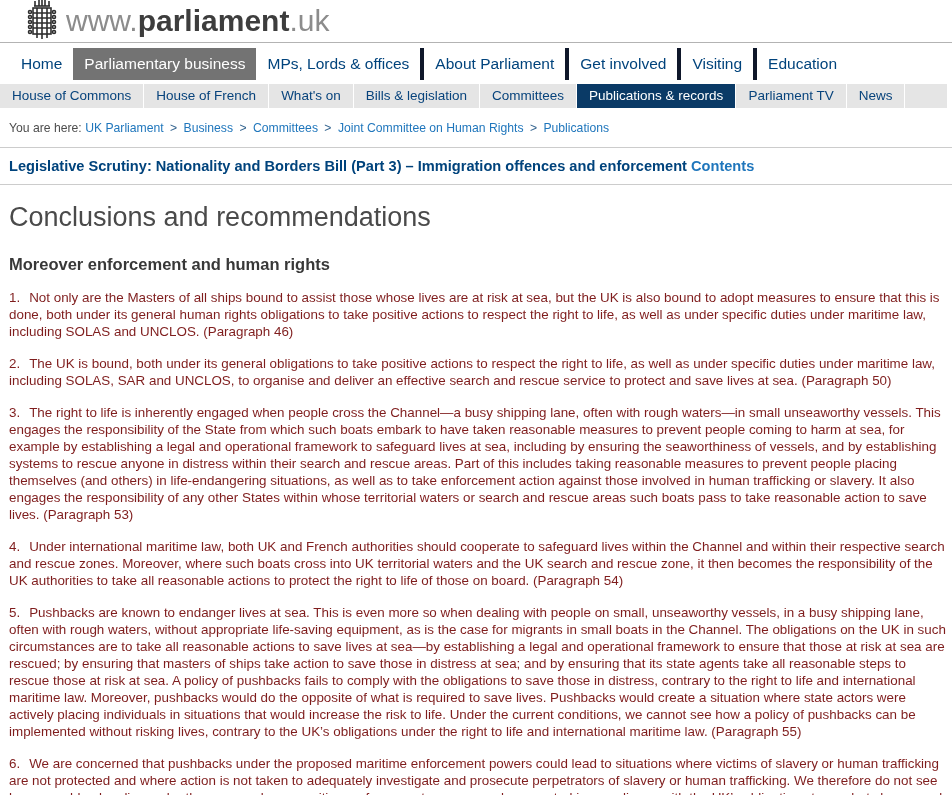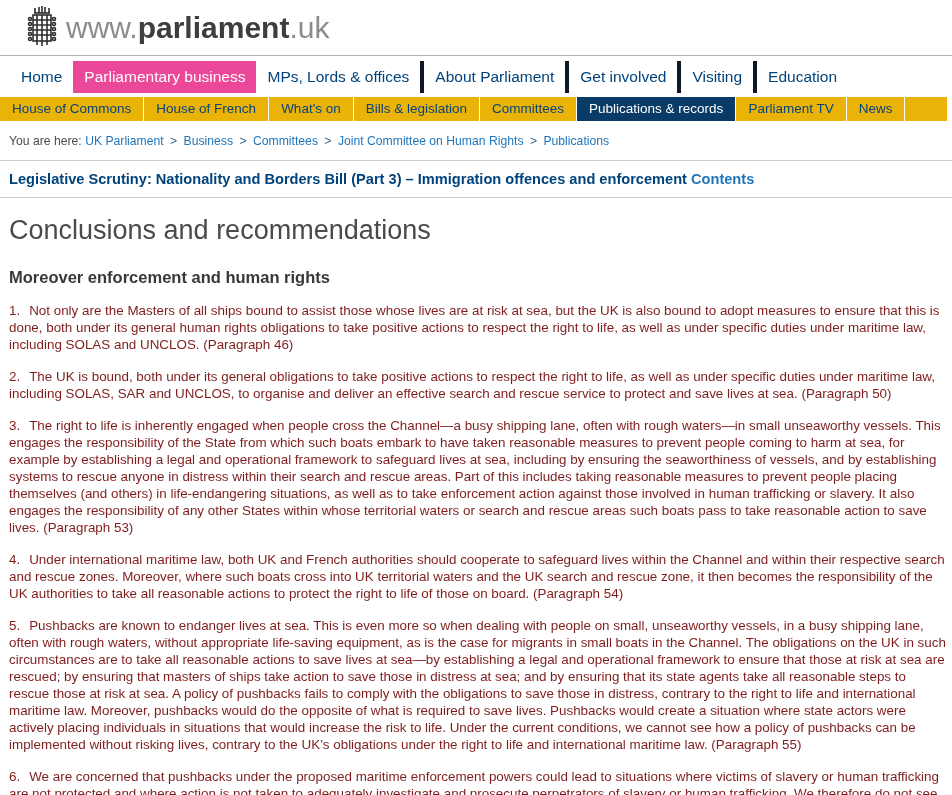--- a/index.html
+++ b/index.html
@@ -3,44 +3,44 @@
 <meta charset="utf-8">
 <style>
   html,body{margin:0;padding:0;background:#fff;}
   body{
     width:952px;height:795px;overflow:hidden;
     font-family:"Liberation Sans",sans-serif;
     color:#4d4d4d;
   }
   
   .site-header{
-    height:56px;display:flex;align-items:center;
+    height:43px;display:flex;align-items:center;
     border-bottom:1px solid #b3b3b3;box-sizing:border-box;
     padding-left:27px;
   }
   .portcullis{width:30px;height:46px;flex:0 0 auto;}
   .logo-text{font-size:30px;letter-spacing:0;color:#8c8c8c;margin-left:9px;white-space:nowrap;}
   .logo-text .logo-domain{color:#3d3d3d;font-weight:700;}
   
   .main-nav{
     display:flex;align-items:center;height:41px;
     padding-left:10px;font-size:15.5px;
   }
   .main-nav .nav-item{
     color:#00437c;padding:7px 11px;cursor:pointer;white-space:nowrap;
   }
   .main-nav .nav-item + .nav-item{border-left:4px solid #0f172a;}
   .main-nav .nav-item.selected{
-    background:#ec4899;color:#fff;border-left:none;
+    background:#737373;color:#fff;border-left:none;
   }
   .main-nav .nav-item.selected + .nav-item{border-left:none;}
   
   .sub-nav{
     width:947px;display:flex;align-items:stretch;
-    background:#eab308;height:24px;font-size:13.5px;box-sizing:border-box;
+    background:#e5e5e5;height:24px;font-size:13.5px;box-sizing:border-box;
   }
   .sub-nav .subnav-item{
     color:#07437c;padding:4px 12px 0 12px;cursor:pointer;white-space:nowrap;
     border-right:1px solid #fff;box-sizing:border-box;
   }
   .sub-nav .subnav-item.selected{background:#0a3a66;color:#fff;}
   
   .breadcrumb{
     margin:13px 0 12px 9px;font-size:12.2px;color:#4d4d4d;
   }

